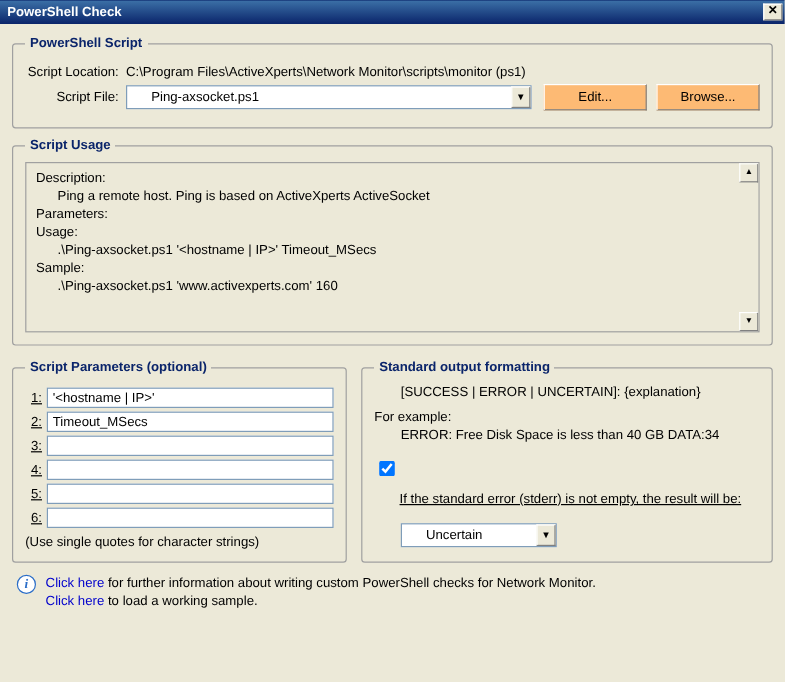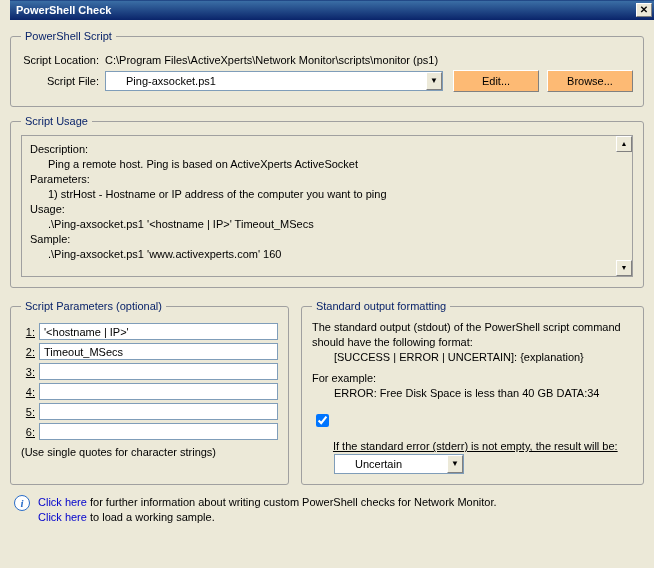--- a/index.html
+++ b/index.html
@@ -13,21 +13,20 @@
   .title-bar {
     background: linear-gradient(to bottom, #0a246a, #3a6ea5 5%, #0a246a);
     color: #fff;
     height: 20px;
     display: flex;
     align-items: center;
     justify-content: space-between;
     padding: 0 2px 0 6px;
     font-weight: bold;
     font-size: 11px;
-    margin-left: 10px;
   }
   .close-btn {
     width: 16px; height: 14px;
     background: #ece9d8;
     border: 1px solid #fff;
     border-right-color:#808080;
     border-bottom-color:#808080;
     color:#000;
     font-family: Arial;
     font-size: 10px;
@@ -40,20 +39,21 @@
     border: 1px solid #a0a0a0;
     border-radius: 3px;
     margin: 4px 0 8px 0;
     padding: 8px 10px 10px 10px;
     position: relative;
   }
   legend {
     padding: 0 4px;
     color: #0a246a;
     font-size: 11px;
+    font-weight: bold;
   }
   .row { display:flex; align-items:center; margin:4px 0; }
   .label-right { width: 84px; text-align:right; padding-right:6px; }
   .input-sunken, .combo {
     border: 1px solid #7f9db9;
     background:#fff;
     height:20px;
     padding:2px 20px;
     font-family:inherit;
     font-size:11px;
@@ -102,21 +102,21 @@
   .param-lbl { width:18px; text-align:right; padding-right:4px; text-decoration:underline; }
   .param-input {
     flex:1; height:17px;
     border:1px solid #7f9db9; background:#fff;
     padding:2px 4px; font-family:inherit; font-size:11px;
   }
   .std-text { line-height:15px; font-size:11px; }
   .std-ind { padding-left:22px; }
   .chk { margin-right:4px; }
   .cb-label { text-decoration:underline;margin-top:28px; }
-  .uncertain-wrap { margin-top:0; padding-left:22px; }
+  .uncertain-wrap { margin-top:12px; padding-left:22px; }
   .info-row { display:flex; gap:8px; padding:2px 4px 8px 4px; }
   .info-icon {
     width:16px; height:16px; border-radius:50%;
     background:#fff; border:1px solid #2a6dc8;
     color:#2a6dc8; font-weight:bold; font-style:italic;
     text-align:center; line-height:14px; font-family:Georgia,serif;
     flex:0 0 16px;
   }
   .link { color:#0000cc; text-decoration:none; }
 </style>
@@ -149,21 +149,20 @@
     </div>
   </fieldset>
 
   <fieldset>
     <legend>Script Usage</legend>
     <div class="usage-box">
       <div class="usage-text">
         <div class="hb">Description:</div>
         <div class="ind1">Ping a remote host. Ping is based on ActiveXperts ActiveSocket</div>
         <div class="hb">Parameters:</div>
-        <div class="ind1">1) strHost   - Hostname or IP address of the computer you want to ping</div>
         <div class="hb">Usage:</div>
         <div class="ind1">.\Ping-axsocket.ps1 '&lt;hostname | IP&gt;' Timeout_MSecs</div>
         <div class="hb">Sample:</div>
         <div class="ind1">.\Ping-axsocket.ps1 'www.activexperts.com' 160</div>
       </div>
       <div class="usage-scroll">
         <div class="sbtn">▲</div>
         <div class="sbtn">▼</div>
       </div>
     </div>
@@ -195,21 +194,20 @@
       <div class="param-row">
         <div class="param-lbl">6:</div>
         <input class="param-input" value="" style="">
       </div>
       <div style="margin-top:6px;">(Use single quotes for character strings)</div>
     </fieldset>
 
     <fieldset style="flex:1;">
       <legend>Standard output formatting</legend>
       <div class="std-text">
-        <div>The standard output (stdout) of the PowerShell script command should have the following format:</div>
         <div class="std-ind">[SUCCESS | ERROR | UNCERTAIN]: {explanation}</div>
         <div style="margin-top:6px;">For example:</div>
         <div class="std-ind">ERROR: Free Disk Space is less than 40 GB DATA:34</div>
         <div style="margin-top:10px; display:flex; align-items:flex-start;">
           <input type="checkbox" class="chk" checked="" style="">
           <span class="cb-label">If the standard error (stderr) is not empty, the result will be:</span>
         </div>
         <div class="uncertain-wrap">
           <div class="combo-wrap" style="width:130px;">
             <input class="input-sunken" style="width: 100%;" value="Uncertain">

